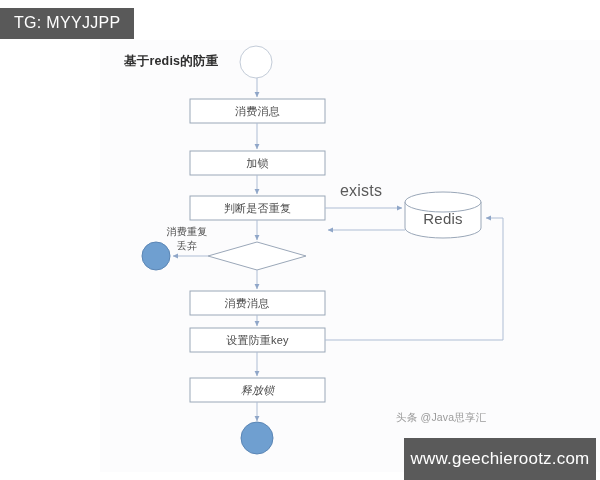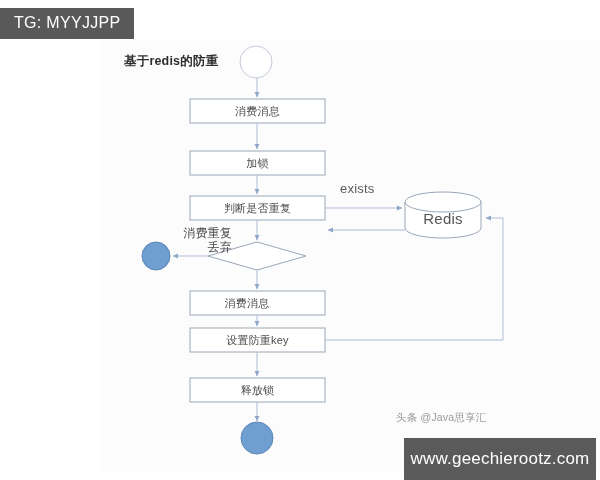--- a/index.html
+++ b/index.html
@@ -44,32 +44,32 @@
   .box-label {
     font-size: 11px;
     color: #4a4a4a;
   }
   .title-label {
     font-weight: bold;
     font-size: 12.5px;
     color: #2d2d2d;
   }
   .edge-label {
-    font-size: 13px;
+    font-size: 16px;
     color: #5a5a5a;
   }
   .db-label {
     font-size: 15px;
     color: #555555;
   }
   .side-label {
-    font-size: 12px;
+    font-size: 10px;
     color: #4a4a4a;
     line-height: 1.25;
-    text-align: right;
+    text-align: center;
   }
   
   #tg-badge {
     position: absolute;
     left: 0px;
     top: 8px;
     background: #595959;
     color: #ffffff;
     font-size: 16px;
     padding: 6px 14px 7px 14px;
@@ -156,21 +156,21 @@
       </g>
     </svg>
 
     <div class="node-label title-label" style="left:24px; top:14px;">基于redis的防重</div>
 
     <div class="node-label box-label" style="left:90px; top:65px; width:135px;">消费消息</div>
     <div class="node-label box-label" style="left:90px; top:117px; width:135px;">加锁</div>
     <div class="node-label box-label" style="left:90px; top:162px; width:135px;">判断是否重复</div>
     <div class="node-label box-label" style="left:90px; top:257px; width:114px;">消费消息</div>
     <div class="node-label box-label" style="left:90px; top:294px; width:135px;">设置防重key</div>
-    <div class="node-label box-label" style="left:90px; top:344px; width:135px;">释放锁</div>
+    <div class="node-label box-label" style="left:90px; top:344px; width:135px;font-style:italic;">释放锁</div>
 
     <div class="node-label edge-label" style="left:240px; top:142px;">exists</div>
 
     <div class="node-label db-label" style="left:305px; top:170px; width:76px;">Redis</div>
 
     <div class="node-label side-label" style="left:42px; top:186px; width:90px;">消费重复</div>
     <div class="node-label side-label" style="left:42px; top:200px; width:90px;">丢弃</div>
   </div>
 
   <div id="tg-badge">TG: MYYJJPP</div>

